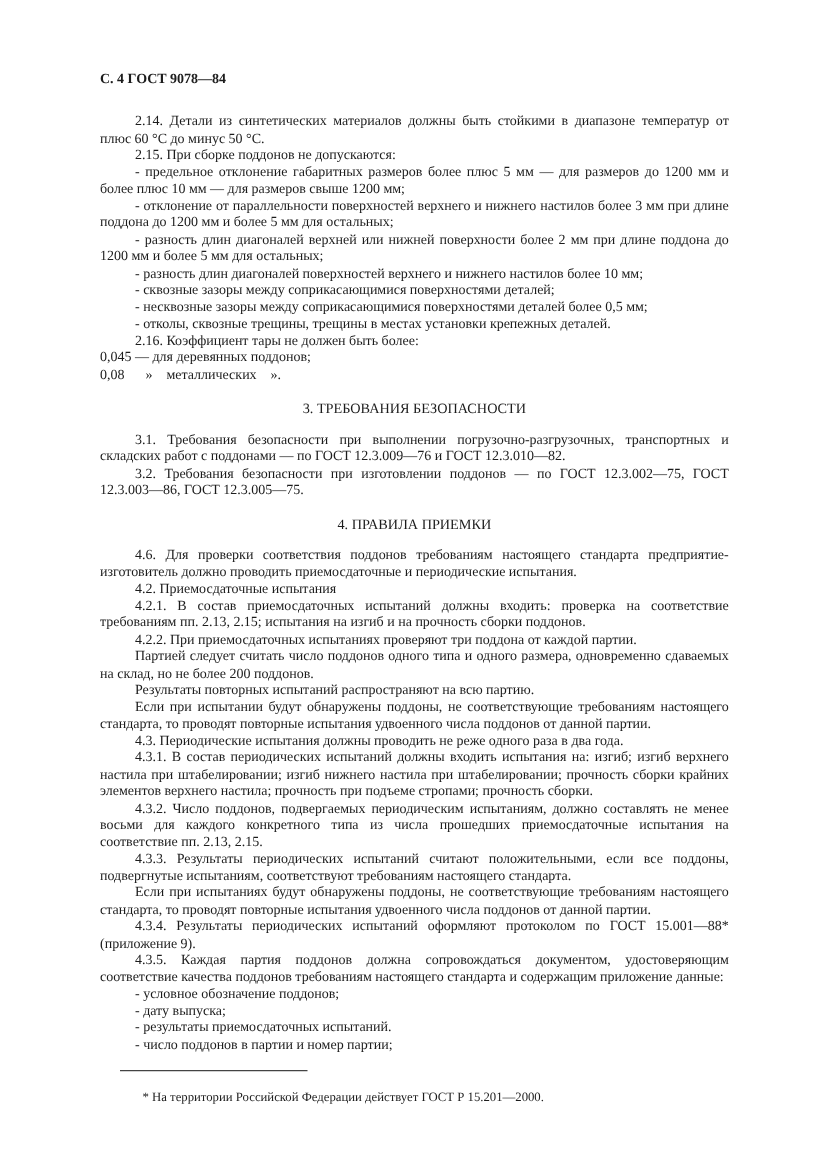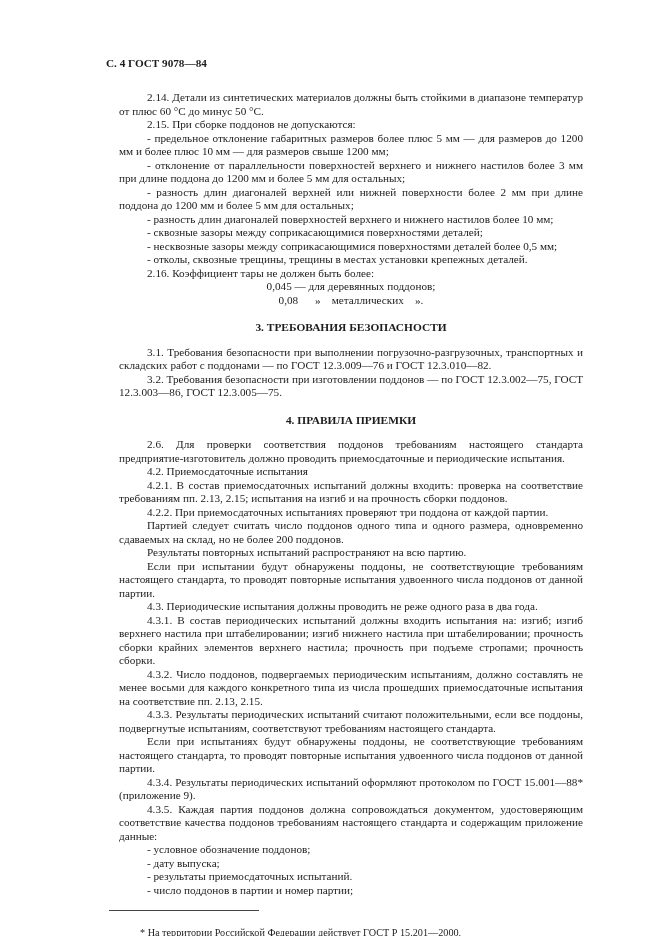--- a/index.html
+++ b/index.html
@@ -1,15 +1,15 @@
 <!DOCTYPE html>
 <html><head>
 <meta charset="utf-8">
 <style>
-  * { box-sizing: border-box; padding-left: 13px; }
+  * { box-sizing: border-box; }
   html, body { margin: 0; padding: 0; }
   body {
     width: 661px;
     height: 936px;
     background: #ffffff;
     font-family: "Liberation Serif", serif;
     color: #1c1c1c;
   }
   .page {
     position: relative;
@@ -35,28 +35,28 @@
     font-size: 11.2px;
     line-height: 13.5px;
     text-align: justify;
     text-indent: 28px;
   }
   .para.bold { font-weight: normal; }
   .flush {
     margin: 0;
     font-size: 11.2px;
     line-height: 13.5px;
-    text-align: center;
+    text-align: left;
     text-indent: 0;
   }
   .heading {
     margin: 14px 0 11px 0;
     font-size: 11.4px;
     line-height: 13.5px;
-    font-weight: bold;
+    font-weight: normal;
     text-align: center;
     text-indent: 0;
   }
   .footnote-rule {
     width: 150px;
     height: 0;
     border: none;
     border-top: 1px solid #444;
     margin: 13px 0 4px 16px;
   }
@@ -85,21 +85,21 @@
         <p class="para item">- сквозные зазоры между соприкасающимися поверхностями деталей;</p>
         <p class="para item">- несквозные зазоры между соприкасающимися поверхностями деталей более 0,5 мм;</p>
         <p class="para item">- отколы, сквозные трещины, трещины в местах установки крепежных деталей.</p>
         <p class="para">2.16. Коэффициент тары не должен быть более:</p>
         <p class="flush">0,045 — для деревянных поддонов;</p>
         <p class="flush">0,08&nbsp;&nbsp;&nbsp;&nbsp;&nbsp;&nbsp;»&nbsp;&nbsp;&nbsp;&nbsp;металлических&nbsp;&nbsp;&nbsp;&nbsp;».</p>
         <p class="heading">3. ТРЕБОВАНИЯ БЕЗОПАСНОСТИ</p>
         <p class="para">3.1. Требования безопасности при выполнении погрузочно-разгрузочных, транспортных и складских работ с поддонами — по ГОСТ 12.3.009—76 и ГОСТ 12.3.010—82.</p>
         <p class="para">3.2. Требования безопасности при изготовлении поддонов — по ГОСТ 12.3.002—75, ГОСТ 12.3.003—86, ГОСТ 12.3.005—75.</p>
         <p class="heading">4. ПРАВИЛА ПРИЕМКИ</p>
-        <p class="para">2.6. Для проверки соответствия поддонов требованиям настоящего стандарта предприятие-изготовитель должно проводить приемосдаточные и периодические испытания.</p>
+        <p class="para">4.6. Для проверки соответствия поддонов требованиям настоящего стандарта предприятие-изготовитель должно проводить приемосдаточные и периодические испытания.</p>
         <p class="para bold">4.2. Приемосдаточные испытания</p>
         <p class="para">4.2.1. В состав приемосдаточных испытаний должны входить: проверка на соответствие требованиям пп. 2.13, 2.15; испытания на изгиб и на прочность сборки поддонов.</p>
         <p class="para">4.2.2. При приемосдаточных испытаниях проверяют три поддона от каждой партии.</p>
         <p class="para">Партией следует считать число поддонов одного типа и одного размера, одновременно сдаваемых на склад, но не более 200 поддонов.</p>
         <p class="para">Результаты повторных испытаний распространяют на всю партию.</p>
         <p class="para">Если при испытании будут обнаружены поддоны, не соответствующие требованиям настоящего стандарта, то проводят повторные испытания удвоенного числа поддонов от данной партии.</p>
         <p class="para">4.3. Периодические испытания должны проводить не реже одного раза в два года.</p>
         <p class="para">4.3.1. В состав периодических испытаний должны входить испытания на: изгиб; изгиб верхнего настила при штабелировании; изгиб нижнего настила при штабелировании; прочность сборки крайних элементов верхнего настила; прочность при подъеме стропами; прочность сборки.</p>
         <p class="para">4.3.2. Число поддонов, подвергаемых периодическим испытаниям, должно составлять не менее восьми для каждого конкретного типа из числа прошедших приемосдаточные испытания на соответствие пп. 2.13, 2.15.</p>
         <p class="para">4.3.3. Результаты периодических испытаний считают положительными, если все поддоны, подвергнутые испытаниям, соответствуют требованиям настоящего стандарта.</p>

